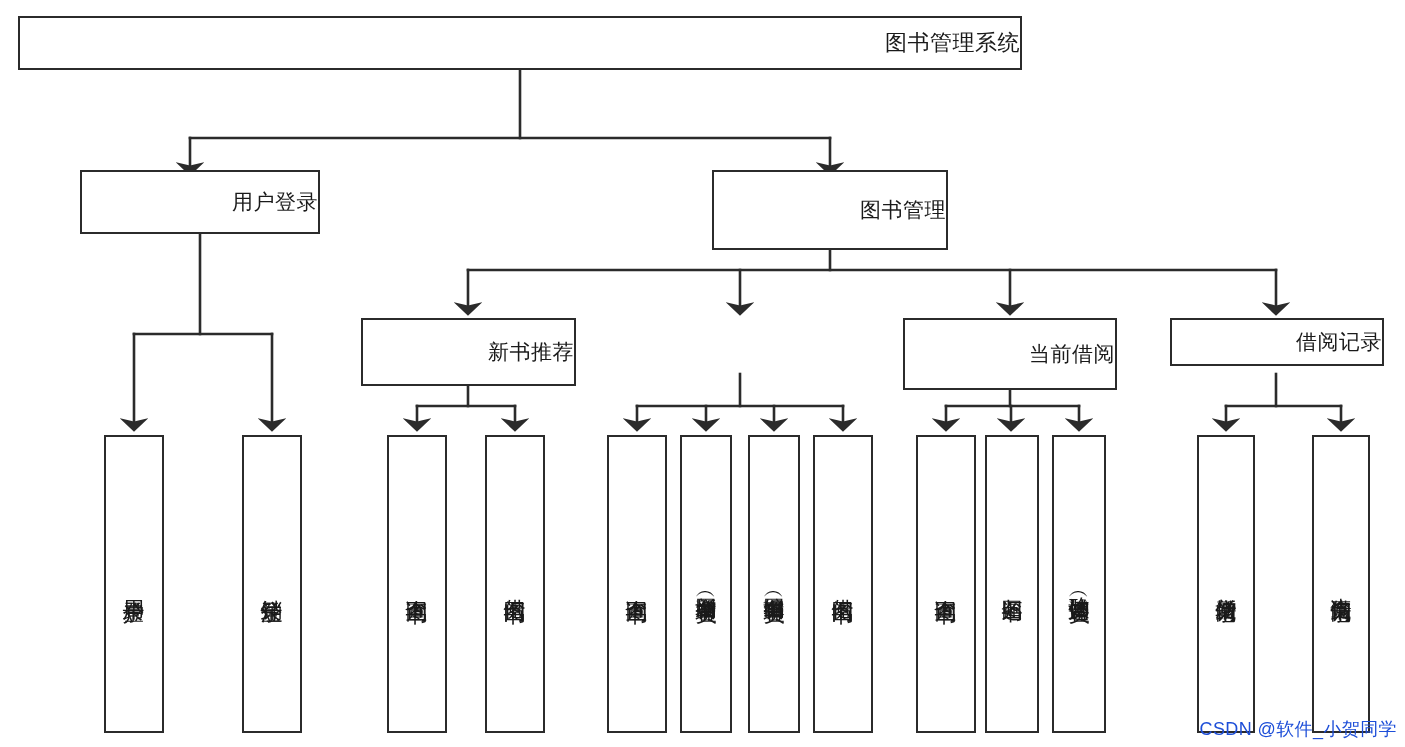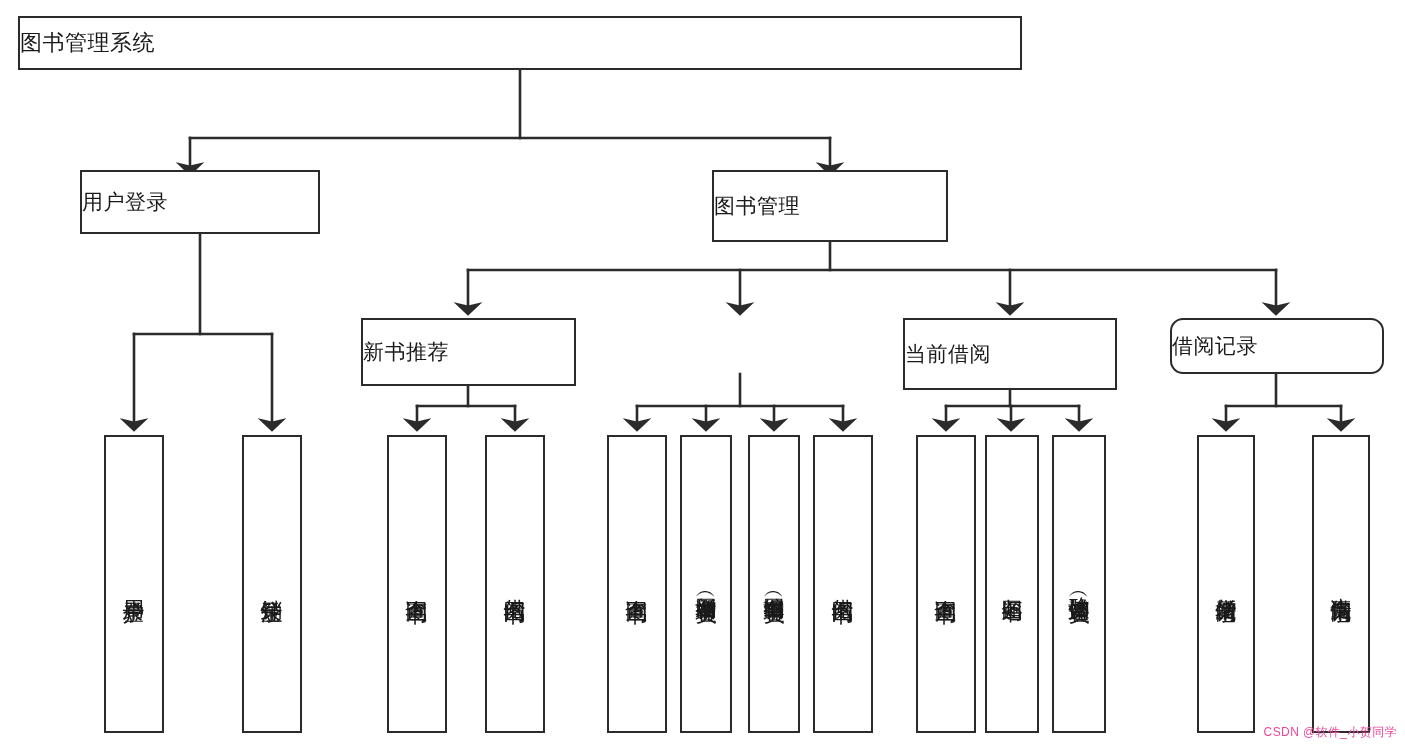--- a/index.html
+++ b/index.html
@@ -26,21 +26,21 @@
     height: 747px;
     pointer-events: none;
   }
   .node {
     position: absolute;
     box-sizing: border-box;
     background: #ffffff;
     border: 2px solid #2b2b2b;
     display: flex;
     align-items: center;
-    justify-content: flex-start;
+    justify-content: flex-end;
     color: #1a1a1a;
     z-index: 2;
   }
   .node .label {
     display: block;
     text-align: center;
     line-height: 1.08;
     letter-spacing: 0.5px;
   }
   
@@ -65,22 +65,22 @@
     letter-spacing: 1px;
     max-height: 100%;
   }
   .node.vert.narrow .label {
     font-size: 21px;
   }
   #watermark {
     position: absolute;
     right: 8px;
     bottom: 6px;
-    font-size: 12px;
-    color: #ec4899;
+    font-size: 18px;
+    color: #1d4ed8;
     letter-spacing: 0.4px;
     white-space: nowrap;
     z-index: 5;
     font-family: "Liberation Sans", "DejaVu Sans", sans-serif;
   }
 </style>
 </head>
 <body>
 
 <div id="diagram-root">
@@ -136,34 +136,34 @@
   </svg>
 
   <div class="node horiz root" style="left:18px; top:16px; width:1004px; height:54px;">
     <span class="label">图书管理系统</span>
   </div>
 
   <div class="node horiz" style="left:80px; top:170px; width:240px; height:64px;">
     <span class="label">用户登录</span>
   </div>
 
-  <div class="node horiz" style="left:712px; top:170px; width:236px; height:72px;">
+  <div class="node horiz" style="left:712px; top:170px; width:236px; height:80px;">
     <span class="label">图书管理</span>
   </div>
 
   <div class="node horiz" style="left:361px; top:318px; width:215px; height:68px;">
     <span class="label">新书推荐</span>
   </div>
 
 
   <div class="node horiz" style="left:903px; top:318px; width:214px; height:72px;">
     <span class="label">当前借阅</span>
   </div>
 
-  <div class="node horiz" style="left:1170px; top:318px; width:214px; height:56px;border-radius:13px;">
+  <div class="node horiz" style="left:1170px; top:318px; width:214px; height:48px;">
     <span class="label">借阅记录</span>
   </div>
 
   <div class="node vert" style="left:104px; top:435px; width:60px; height:298px;">
     <span class="label">用户登录</span>
   </div>
 
   <div class="node vert" style="left:242px; top:435px; width:60px; height:298px;">
     <span class="label">注销登录</span>
   </div>

